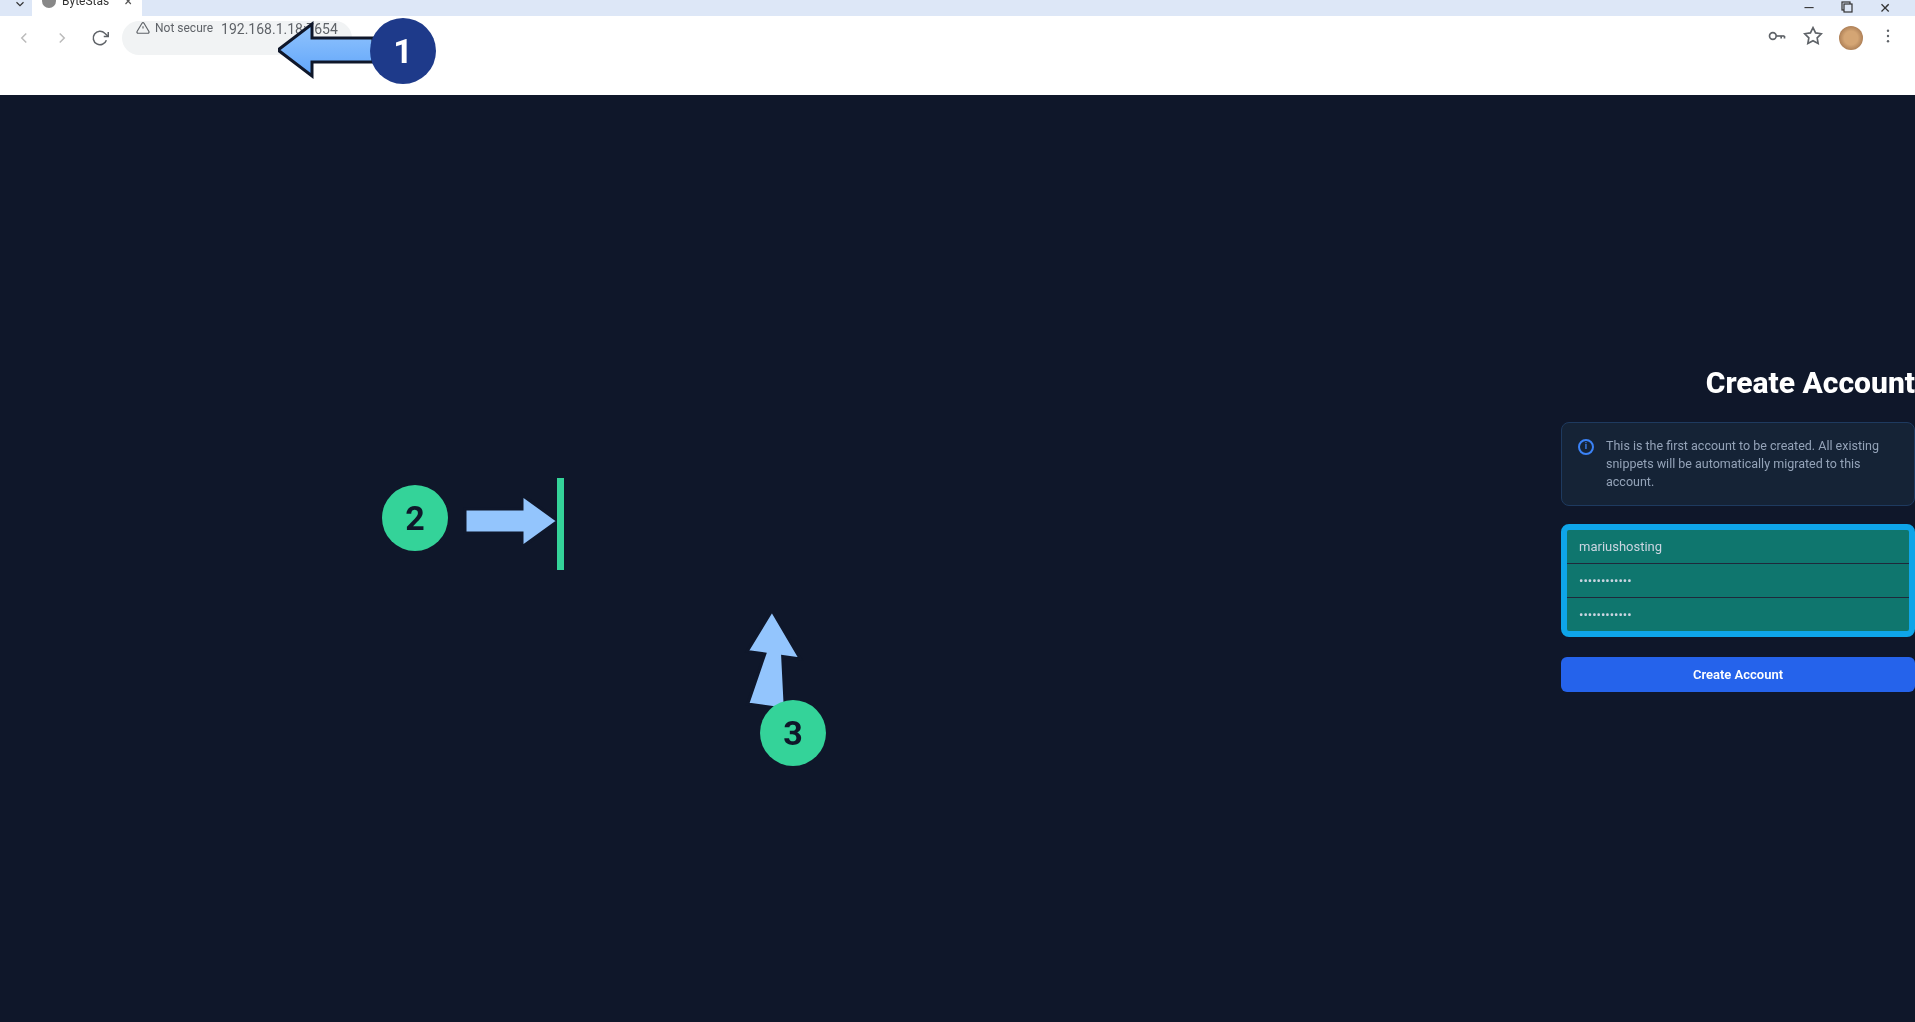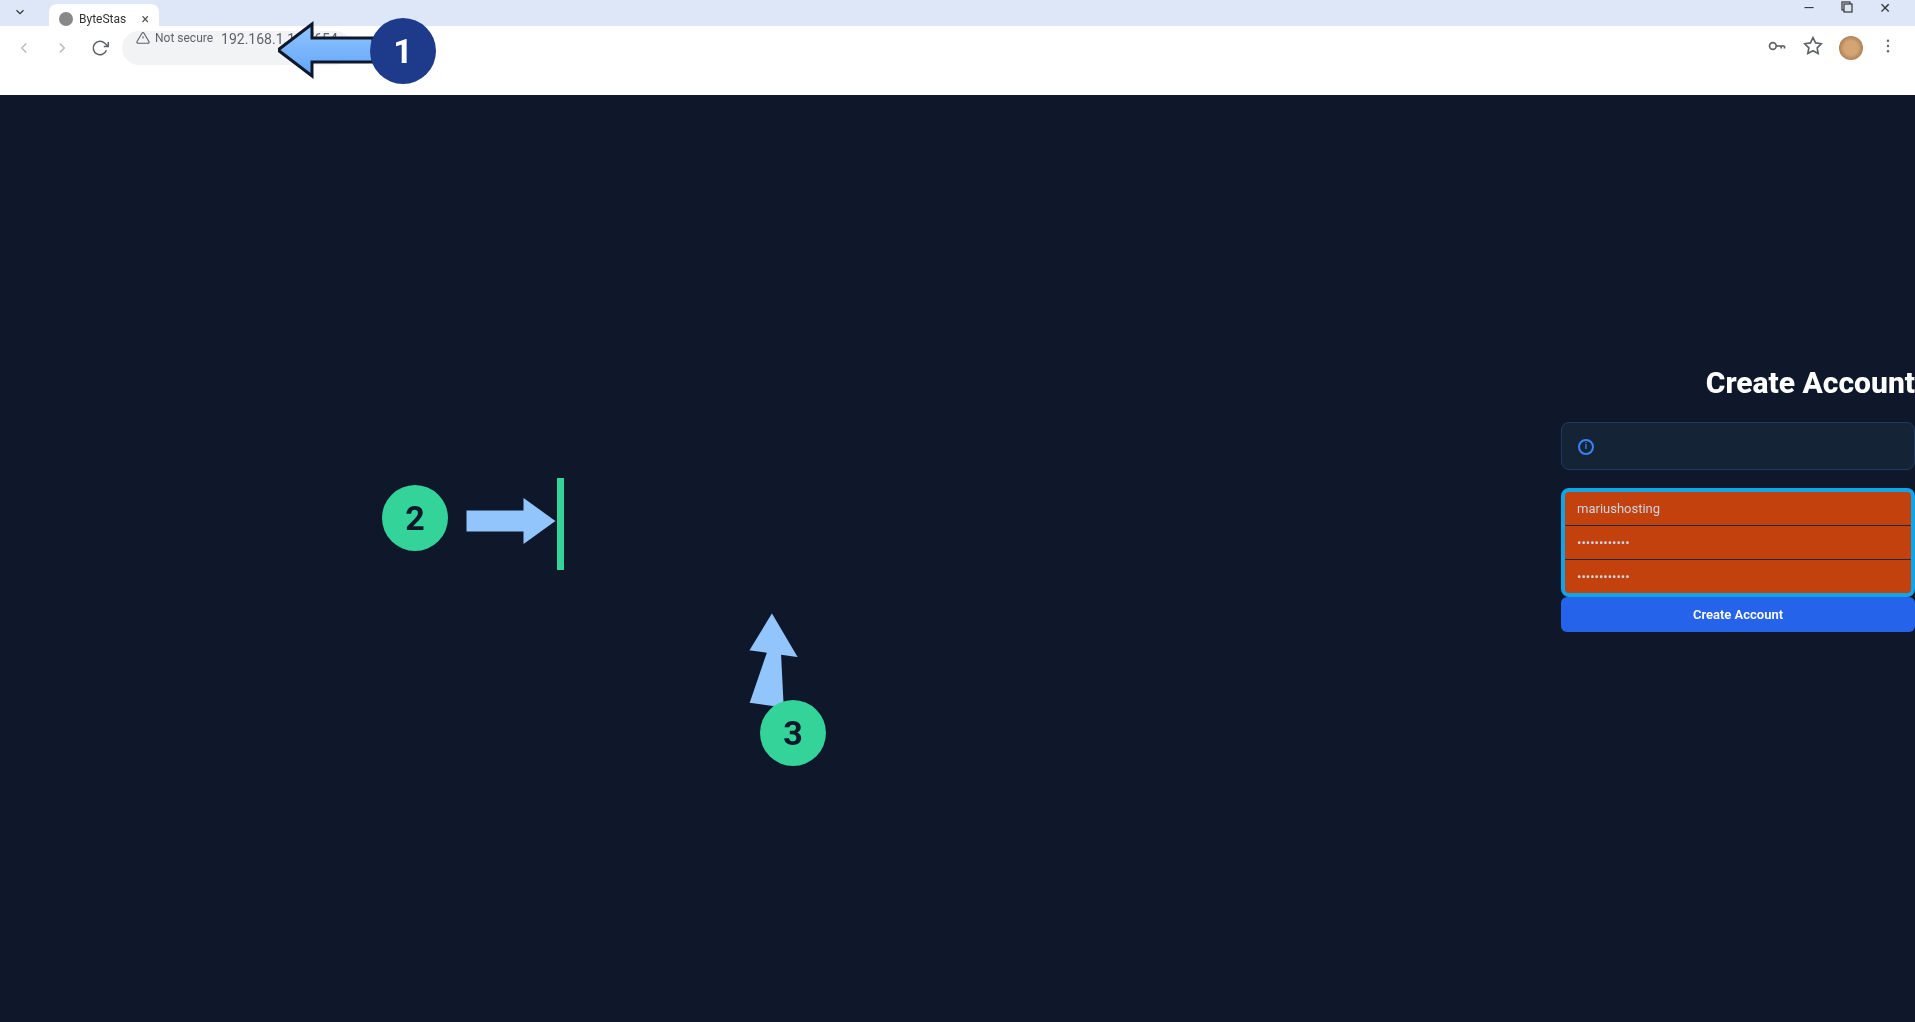--- a/index.html
+++ b/index.html
@@ -1,20 +1,20 @@
 <!DOCTYPE html>
 <html><head>
   <meta charset="utf-8">
   <style>
     * { margin: 0; padding: 0; box-sizing: border-box; font-family: -apple-system, BlinkMacSystemFont, "Segoe UI", Roboto, Arial, sans-serif; }
     body { width: 1915px; height: 1022px; overflow: hidden; background: #fff; }
 
     
     .chrome-top { height: 95px; background: #fff; position: relative; }
-    .tab-strip { height: 26px; background: #dde7f7; display: flex; align-items: flex-start; padding: 0 8px; gap: 17px; }
+    .tab-strip { height: 16px; background: #dde7f7; display: flex; align-items: flex-end; padding: 0 8px; }
     .tab-dropdown { width: 24px; height: 24px; display: flex; align-items: center; justify-content: center; cursor: pointer; }
     .tab { background: #fff; border-radius: 8px 8px 0 0; height: 30px; margin-top: 4px; display: flex; align-items: center; padding: 0 10px; min-width: 110px; gap: 6px; font-size: 12px; color: #333; }
     .tab .favicon { width: 14px; height: 14px; background: #888; border-radius: 50%; }
     .tab .close { margin-left: auto; font-size: 14px; color: #555; cursor: pointer; }
     .win-controls { margin-left: auto; display: flex; gap: 18px; padding-right: 12px; font-size: 14px; color: #333; }
     .win-controls span { cursor: pointer; width: 20px; text-align: center; }
 
     .toolbar { height: 44px; background: #fff; display: flex; align-items: center; padding: 0 8px; gap: 6px; }
     .nav-btn { width: 32px; height: 32px; display: flex; align-items: center; justify-content: center; border-radius: 50%; cursor: pointer; color: #5f6368; }
     .nav-btn.disabled { color: #bbb; cursor: default; }
@@ -23,21 +23,21 @@
     .url-text { color: #5f6368; font-size: 14px; }
     .toolbar-right { margin-left: auto; display: flex; align-items: center; gap: 16px; padding-right: 10px; }
     .toolbar-icon { color: #5f6368; font-size: 18px; cursor: pointer; }
     .avatar { width: 24px; height: 24px; border-radius: 50%; background: radial-gradient(circle, #d4a574 40%, #8b5e3c 100%); }
 
     
     .app-viewport { position: absolute; top: 95px; left: 0; right: 0; bottom: 0; background: #0f172a; display: flex; flex-direction: column; align-items: flex-end; padding-top: 270px; }
     .page-title { color: #fff; font-size: 30px; font-weight: 800; margin-bottom: 22px; }
     .info-banner { width: 354px; background: #152336; border: 1px solid #1e3a5f; border-radius: 8px; padding: 14px 16px; display: flex; gap: 12px; color: #94a3b8; font-size: 12.5px; line-height: 1.45; margin-bottom: 18px; }
     .info-icon { width: 16px; height: 16px; border: 2px solid #3b82f6; border-radius: 50%; flex-shrink: 0; display: flex; align-items: center; justify-content: center; color: #3b82f6; font-size: 9px; font-weight: bold; margin-top: 2px; }
-    .form-box { width: 354px; background: #c2410c; border: 4px solid #0ea5e9; border-radius: 8px; overflow: hidden; }
+    .form-box { width: 354px; background: #0f766e; border: 6px solid #0ea5e9; border-radius: 8px; overflow: hidden; margin-bottom: 20px; }
     .form-input { width: 100%; background: transparent; border: none; border-bottom: 1px solid #1e293b; padding: 9px 12px; color: #cbd5e1; font-size: 13px; outline: none; }
     .form-input:last-child { border-bottom: none; }
     .form-input::placeholder { color: #64748b; }
     .primary-btn { width: 354px; background: #2563eb; color: #fff; border: none; border-radius: 6px; padding: 10px 0; font-size: 13px; font-weight: 600; cursor: pointer; }
 
     
     .annotation { position: absolute; pointer-events: none; }
     .badge-circle { width: 66px; height: 66px; border-radius: 50%; display: flex; align-items: center; justify-content: center; font-size: 34px; font-weight: 700; color: #fff; }
     .badge-blue { background: #1e3a8a; }
     .badge-green { background: #34d399; color: #0f172a; }
@@ -124,20 +124,21 @@
       </span>
     </div>
   </div>
 </div>
 
 <div class="app-viewport">
   <h1 class="page-title">Create Account</h1>
 
   <div class="info-banner">
     <div class="info-icon">i</div>
+    <div>This is the first account to be created. All existing snippets will be automatically migrated to this account.</div>
   </div>
 
   <div class="form-box">
     <input class="form-input" type="text" value="mariushosting" style="">
     <input class="form-input" type="password" value="••••••••••••" style="">
     <input class="form-input" type="password" value="••••••••••••" style="">
   </div>
 
   <button class="primary-btn">Create Account</button>
 </div>

